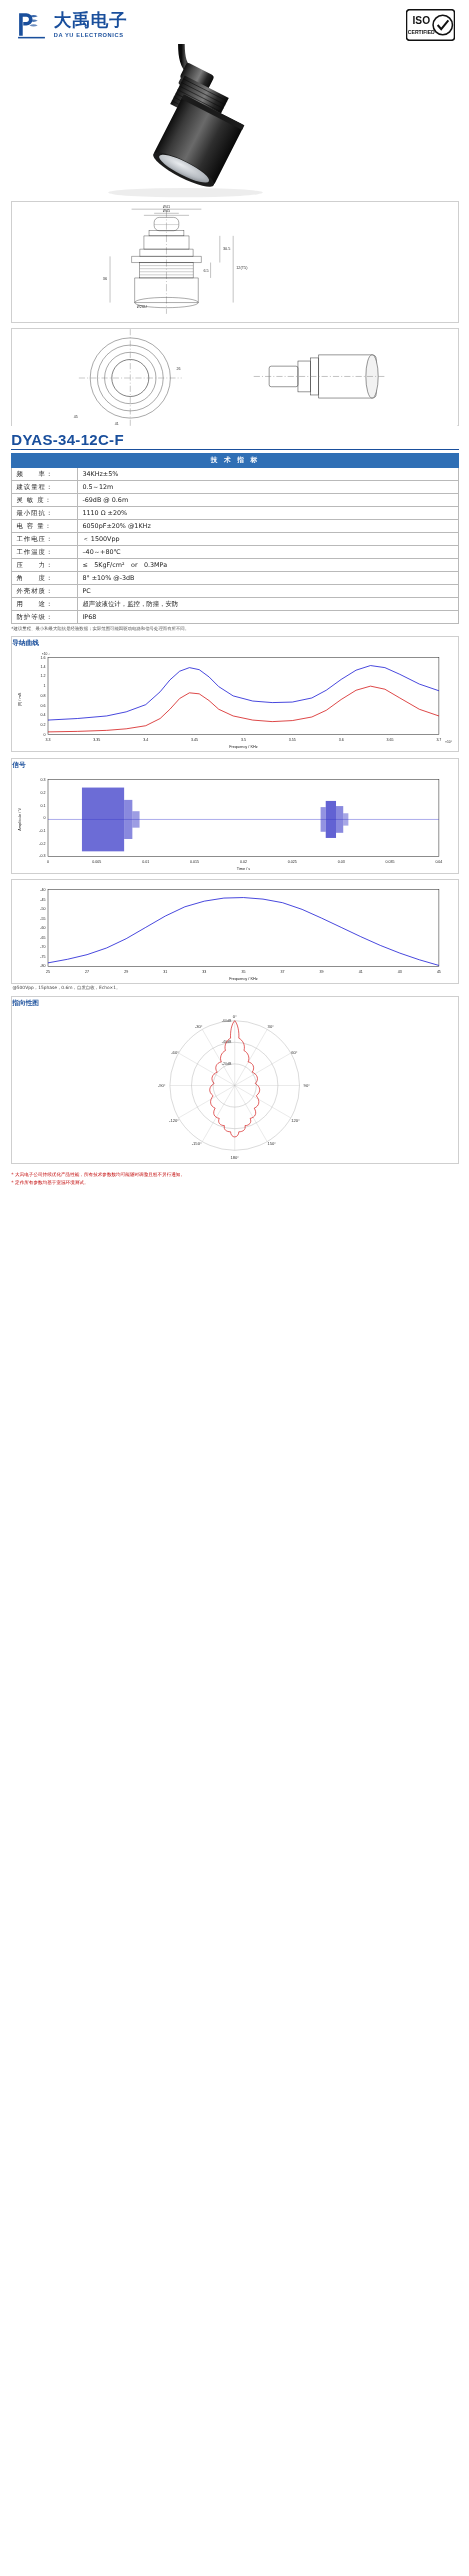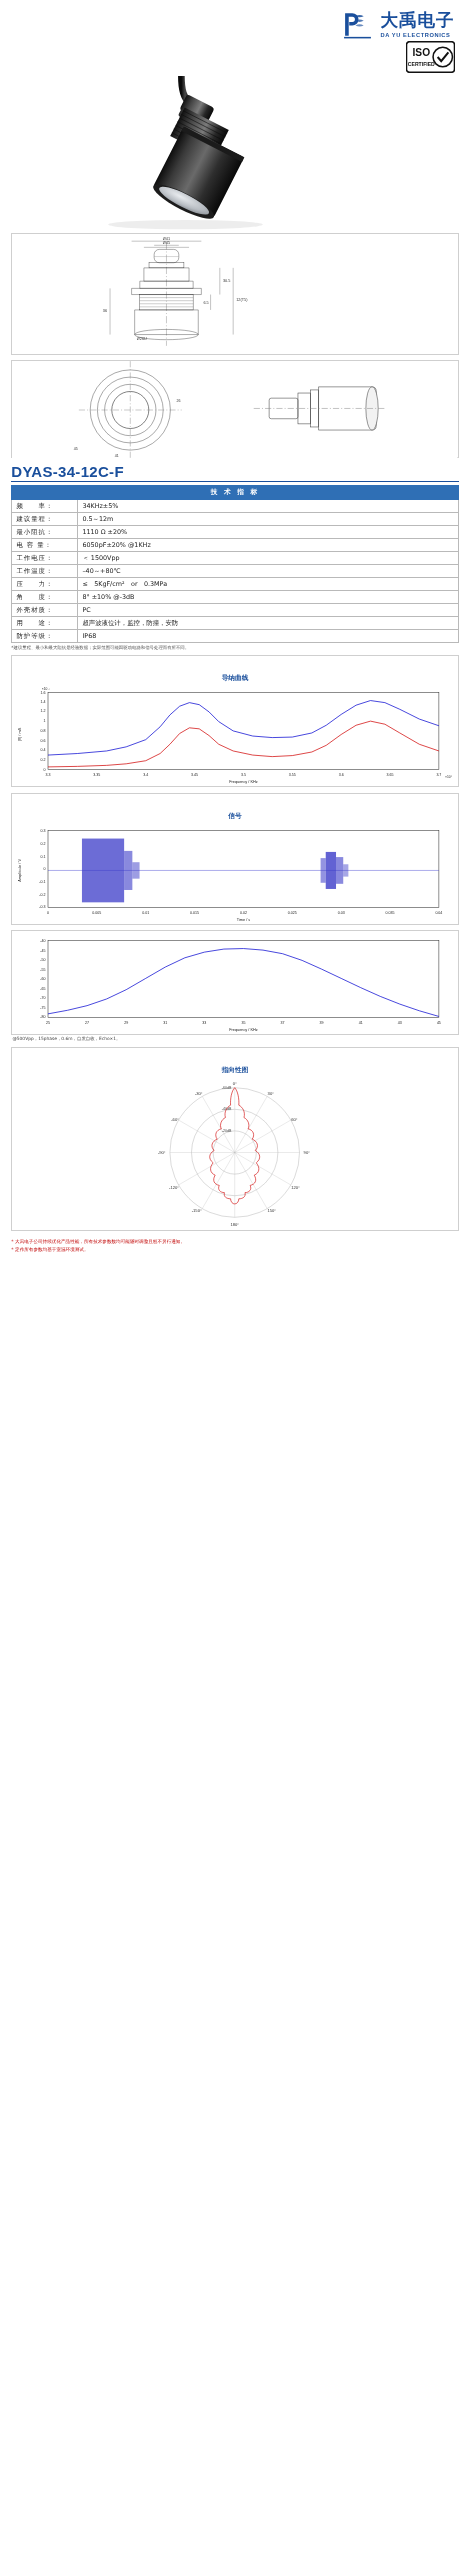--- a/index.html
+++ b/index.html
@@ -8,24 +8,23 @@
     width: 470px;
     background: #ffffff;
     font-family: "Liberation Sans", sans-serif;
     color: #222;
   }
   .page { width: 470px; position: relative; }
 
   
   .header {
     display: flex;
-    align-items: flex-end;
+    align-items: flex-start;
     justify-content: space-between;
     padding: 9.3px 15.5px 3.1px 15.5px;
-    flex-direction: column;
   }
   .brand { display: flex; align-items: center; gap: 7.2px; }
   .brand-mark { width: 31px; height: 32px; flex: 0 0 auto; }
   .brand-text { line-height: 1; }
   .brand-cn {
     font-size: 17.5px;
     font-weight: bold;
     color: #1a4f9c;
     letter-spacing: 1px;
     font-family: "DejaVu Sans", sans-serif;
@@ -113,27 +112,25 @@
   }
 
   
   .chart-card {
     margin: 5.2px 11.3px 0 11.3px;
     border: 0.5px solid #cfcfcf;
     background: #fff;
     position: relative;
   }
   .chart-title {
-    text-align: center;
     color: #1a4f9c;
     font-size: 6.7px;
     font-weight: bold;
     padding: 2.1px 0 0 0;
     font-family: "DejaVu Sans", sans-serif;
-    margin-top: 16px;
   }
   .chart-svg { display: block; width: 100%; }
   .chart-caption {
     margin: 1.5px 12.4px 0 12.4px;
     font-size: 4.4px;
     color: #444;
     font-family: "DejaVu Sans", sans-serif;
   }
 
   .footnote {
@@ -332,20 +329,24 @@
           </tr>
       </thead>
       <tbody>
         <tr>
             <td class="key">频　　率：</td>
             <td>34KHz±5%</td>
           </tr>
         <tr>
             <td class="key">建议量程：</td>
             <td>0.5～12m</td>
+          </tr>
+        <tr>
+            <td class="key">灵 敏 度：</td>
+            <td>-69dB   @ 0.6m</td>
           </tr>
         <tr>
             <td class="key">最小阻抗：</td>
             <td>1110 Ω ±20%</td>
           </tr>
         <tr>
             <td class="key">电 容 量：</td>
             <td>6050pF±20%  @1KHz</td>
           </tr>
         <tr>

